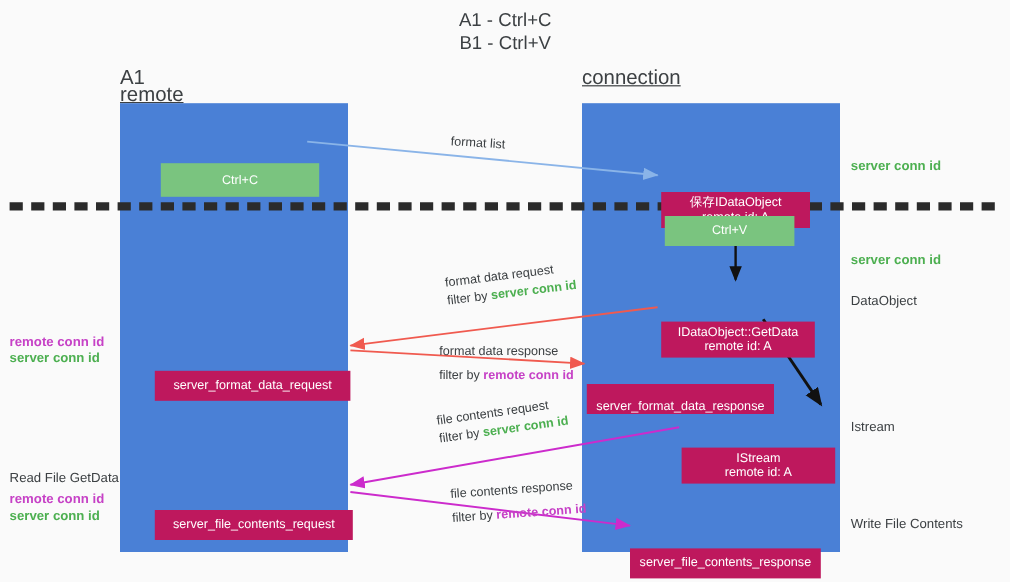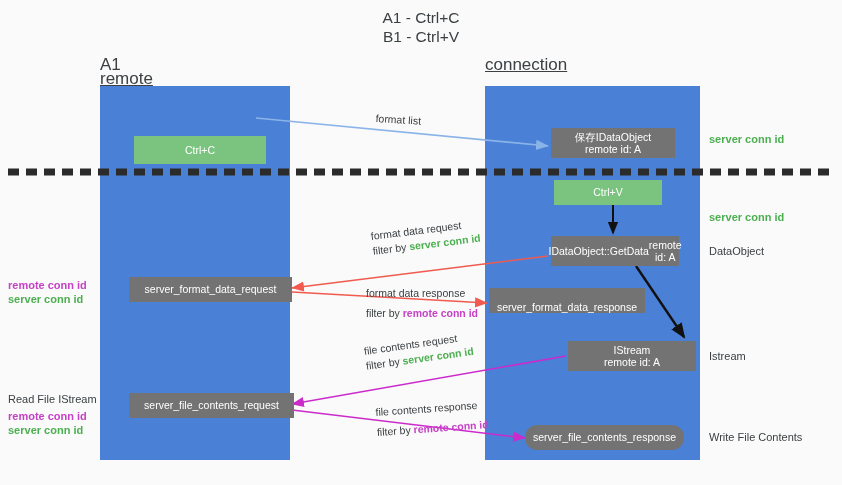--- a/index.html
+++ b/index.html
@@ -32,21 +32,21 @@
   .lane{background:#4a80d6;}
 
   
   .box{
     box-sizing:border-box;
     display:flex;align-items:center;justify-content:center;
     text-align:center;color:#ffffff;
     font-size:10.5px;line-height:12.5px;
   }
   .box.green{background:#7ac47f;}
-  .box.orange{background:#737373;}
+  .box.orange{background:#be185d;margin-top:32px;}
   .box span{display:block;}
 
   
   .sidelabel{font-size:11px;color:#3c4043;line-height:14px;}
   .conn-green{color:#4caf50;font-weight:bold;}
   .conn-magenta{color:#c641c6;font-weight:bold;}
   .stack{line-height:14.5px;}
 
   
   .edgelab{
@@ -123,55 +123,55 @@
 
   <div class="abs box orange" style="left:551px;top:128px;width:124px;height:30px;flex-direction:column;">
     <span>保存IDataObject</span>
     <span>remote id: A</span>
   </div>
 
   <div class="abs box green" style="left:554px;top:180px;width:108px;height:25px;">
     <span>Ctrl+V</span>
   </div>
 
-  <div class="abs box orange" style="left:551px;top:236px;width:128px;height:30px;flex-direction:row;">
+  <div class="abs box orange" style="left:551px;top:236px;width:128px;height:30px;flex-direction:column;">
     <span>IDataObject::GetData</span>
     <span>remote id: A</span>
   </div>
 
   <div class="abs box orange" style="left:568px;top:341px;width:128px;height:30px;flex-direction:column;">
     <span>IStream</span>
     <span>remote id: A</span>
   </div>
 
   <div class="abs box orange" style="left:489px;top:288px;width:156px;height:25px;align-items:flex-end;">
     <span>server_format_data_response</span>
   </div>
 
-  <div class="abs box orange" style="left:525px;top:425px;width:159px;height:25px;border-radius:12px;">
+  <div class="abs box orange" style="left:525px;top:425px;width:159px;height:25px;">
     <span>server_file_contents_response</span>
   </div>
 
   <div class="abs sidelabel conn-green" style="left:709px;top:132px;">server conn id</div>
 
   <div class="abs sidelabel conn-green" style="left:709px;top:210px;">server conn id</div>
 
   <div class="abs rightlab" style="left:709px;top:245px;">DataObject</div>
 
   <div class="abs rightlab" style="left:709px;top:350px;">Istream</div>
 
   <div class="abs rightlab" style="left:709px;top:431px;">Write File Contents</div>
 
   <div class="abs stack" style="left:8px;top:278px;">
     <div class="sidelabel conn-magenta">remote conn id</div>
     <div class="sidelabel conn-green">server conn id</div>
   </div>
 
   <div class="abs" style="left:8px;top:392px;">
-    <div class="sidelabel" style="color:#3c4043;">Read File IStream</div>
+    <div class="sidelabel" style="color:#3c4043;">Read File GetData</div>
     <div class="stack" style="margin-top:3px;">
       <div class="sidelabel conn-magenta">remote conn id</div>
       <div class="sidelabel conn-green">server conn id</div>
     </div>
   </div>
 
   <div class="abs plainlab" style="left:376px;top:112px;transform:rotate(3.5deg);transform-origin:left top;">format list</div>
 
   <div class="abs edgelab" style="left:370px;top:229px;transform:rotate(-7deg);">
     <div>format data request</div>

